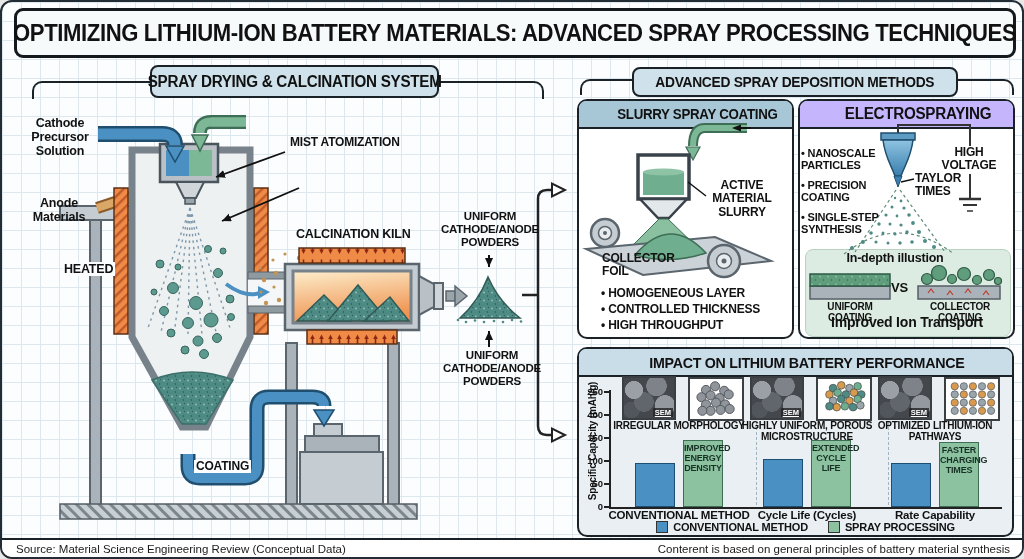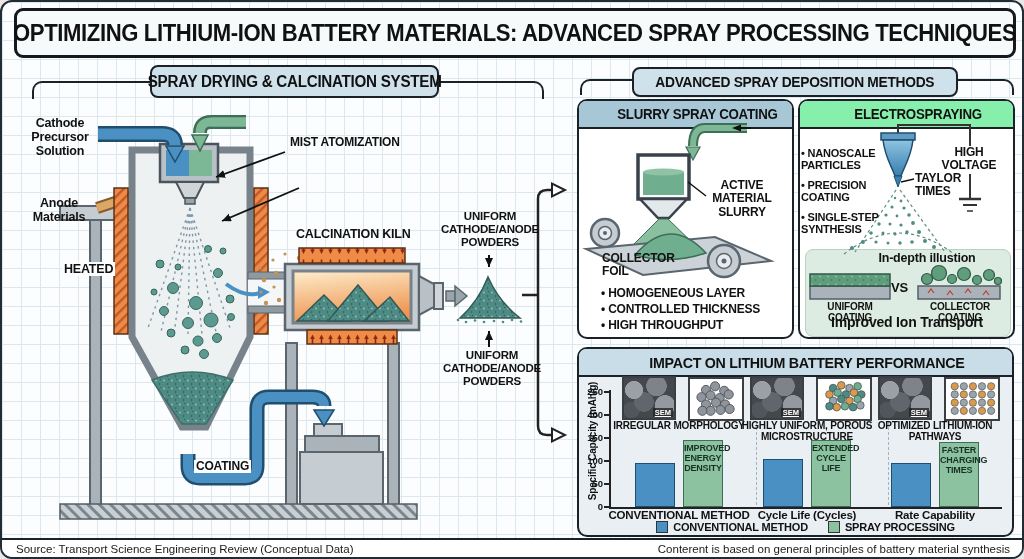--- a/index.html
+++ b/index.html
@@ -95,21 +95,21 @@
     <span>ADVANCED SPRAY DEPOSITION METHODS</span>
   </div>
 
   <div class="abs panel" style="left:575px;top:97px;width:217px;height:240px;">
     <div class="band" style="background:#a7c7d6;font-size:14px;">
       <span>SLURRY SPRAY COATING</span>
     </div>
   </div>
 
   <div class="abs panel" style="left:796px;top:97px;width:217px;height:240px;">
-    <div class="band" style="background:#86efac;font-size:14px;">
+    <div class="band" style="background:#c4b5fd;font-size:16px;">
       <span>ELECTROSPRAYING</span>
     </div>
   </div>
   <div class="abs" id="electro-box"></div>
 
   <div class="abs panel" style="left:575px;top:345px;width:437px;height:190px;background:#e9eff3;">
     <div class="band" style="background:#c9dde8;font-size:15px;align-items:center;">
       <span>IMPACT ON LITHIUM BATTERY PERFORMANCE</span>
     </div>
     <div id="perf-body">
@@ -252,21 +252,21 @@
     <div class="bi" style="font-size:12px;">HIGH THROUGHPUT</div>
   </div>
 
   <div class="bullets" style="left:799px;top:145px;width:92px;">
     <div class="bi" style="font-size:11px;line-height:1.1;margin-bottom:8px;">NANOSCALE PARTICLES</div>
     <div class="bi" style="font-size:11px;line-height:1.1;margin-bottom:8px;">PRECISION COATING</div>
     <div class="bi" style="font-size:11px;line-height:1.1;">SINGLE-STEP SYNTHESIS</div>
   </div>
   <div class="lbl ctr" style="left:934px;top:144px;width:66px;">HIGH VOLTAGE</div>
   <div class="lbl" style="left:913px;top:170px;width:60px;">TAYLOR TIMES</div>
-  <div class="lbl ctr" style="left:803px;top:249px;width:180px;font-size:12.5px;padding-left:32px;">In-depth illustion</div>
+  <div class="lbl ctr" style="left:803px;top:249px;width:180px;font-size:12.5px;">In-depth illustion</div>
   <div class="lbl ctr" style="left:804px;top:299px;width:88px;font-size:10px;">UNIFORM COATING</div>
   <div class="lbl" style="left:889px;top:279px;font-size:13px;">VS</div>
   <div class="lbl ctr" style="left:912px;top:299px;width:92px;font-size:10px;">COLLECTOR COATING</div>
   <div class="lbl ctr" style="left:803px;top:313px;width:204px;font-size:14px;">Improved Ion Transport</div>
 
   <svg id="svg-layer" class="abs" width="1024" height="559" viewBox="0 0 1024 559">
     <defs>
       <pattern id="pHeat" patternUnits="userSpaceOnUse" width="7" height="7" patternTransform="rotate(45)">
         <rect width="7" height="7" fill="#ef8a47"></rect>
           <rect width="2.4" height="7" fill="#bf5a2a"></rect>
@@ -512,16 +512,16 @@
       <g stroke="#c23b2a" stroke-width="1.2" fill="none">
         <path d="M926,291 l3,-4 l3,4"></path>
           <path d="M945,293 l3,-4 l3,4"></path>
         <path d="M963,291 l3,-4 l3,4"></path>
           <path d="M981,293 l3,-4 l3,4"></path>
       </g>
     </g>
   </svg>
 
   <div class="abs" id="footer">
-    <div class="src">Source: Transport Science Engineering Review (Conceptual Data)</div>
+    <div class="src">Source: Material Science Engineering Review (Conceptual Data)</div>
     <div class="note">Conterent is based on general principles of battery material synthesis</div>
   </div>
 </div>
 
 </body></html>

